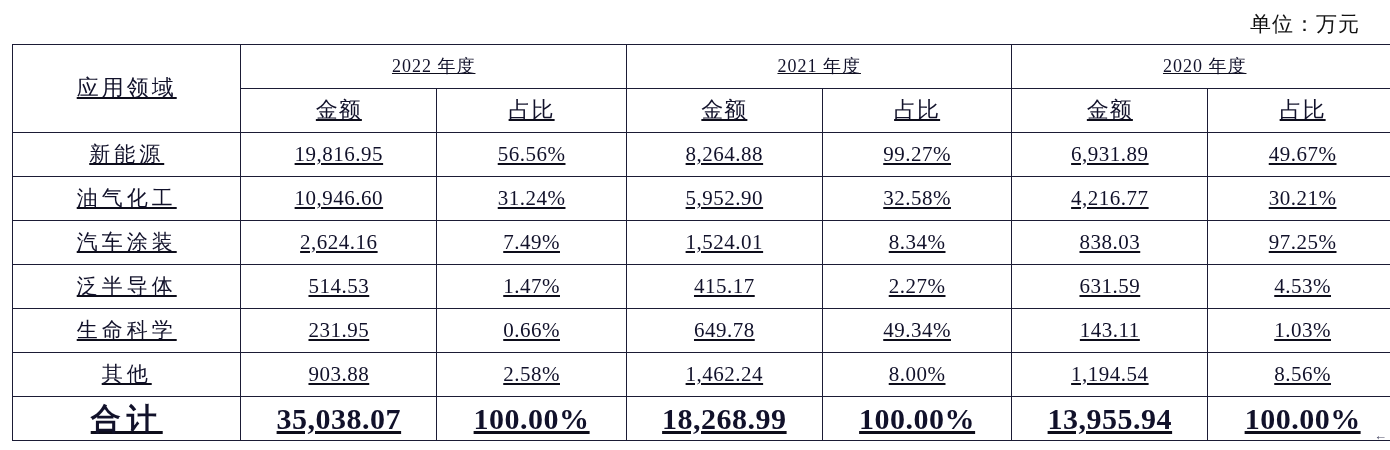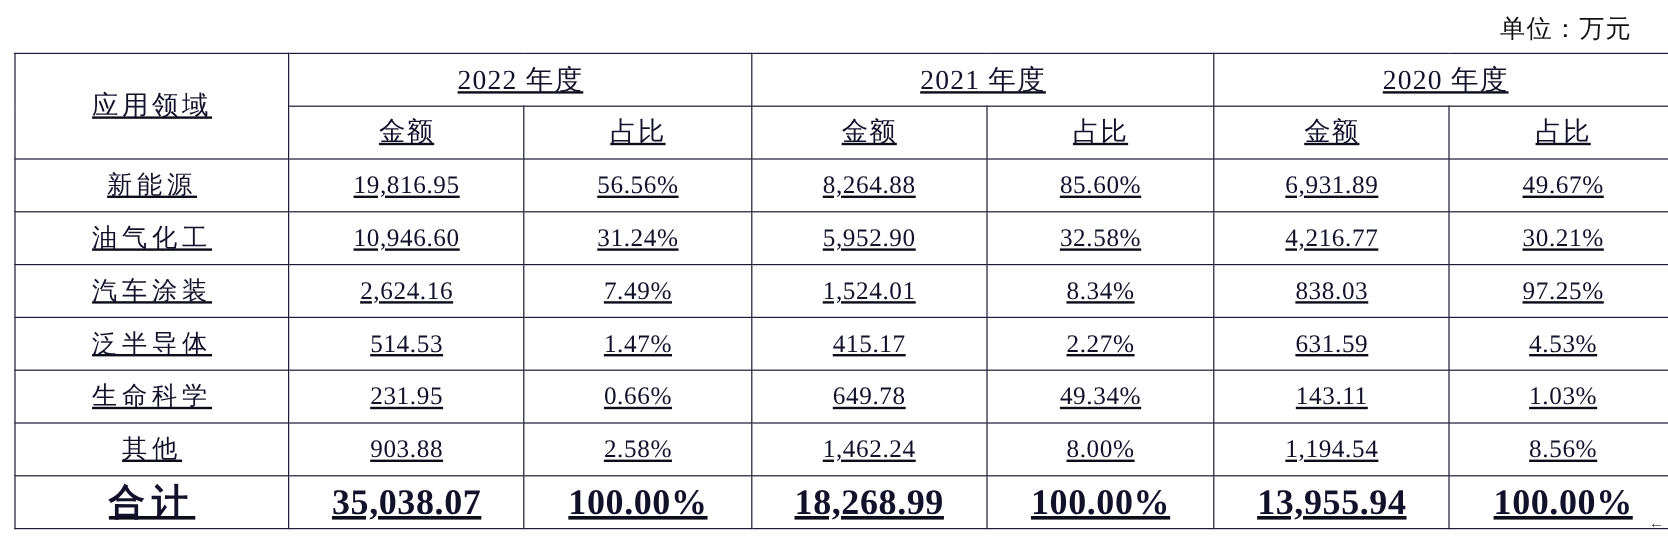--- a/index.html
+++ b/index.html
@@ -50,21 +50,21 @@
     font-family: "Liberation Serif", serif;
     color: #11112a;
     height: 43px;
     line-height: 1.1;
   }
   .col-label { width: 224px; }
   .col-amt   { width: 192px; }
   .col-pct   { width: 186px; }
 
   .hdr-group {
-    font-size: 23px;
+    font-size: 18px;
     font-weight: bold;
     letter-spacing: 1px;
     height: 47px;
   }
   .hdr-sub {
     font-size: 22px;
     font-weight: bold;
     letter-spacing: 1px;
     height: 47px;
   }
@@ -129,21 +129,21 @@
         <th class="hdr-sub">金额</th>
         <th class="hdr-sub">占比</th>
       </tr>
     </thead>
     <tbody>
       <tr>
         <td class="label">新能源</td>
         <td class="num">19,816.95</td>
         <td class="num">56.56%</td>
         <td class="num">8,264.88</td>
-        <td class="num">85.60%</td>
+        <td class="num">99.27%</td>
         <td class="num">6,931.89</td>
         <td class="num">49.67%</td>
       </tr>
       <tr>
         <td class="label">油气化工</td>
         <td class="num">10,946.60</td>
         <td class="num">31.24%</td>
         <td class="num">5,952.90</td>
         <td class="num">32.58%</td>
         <td class="num">4,216.77</td>

